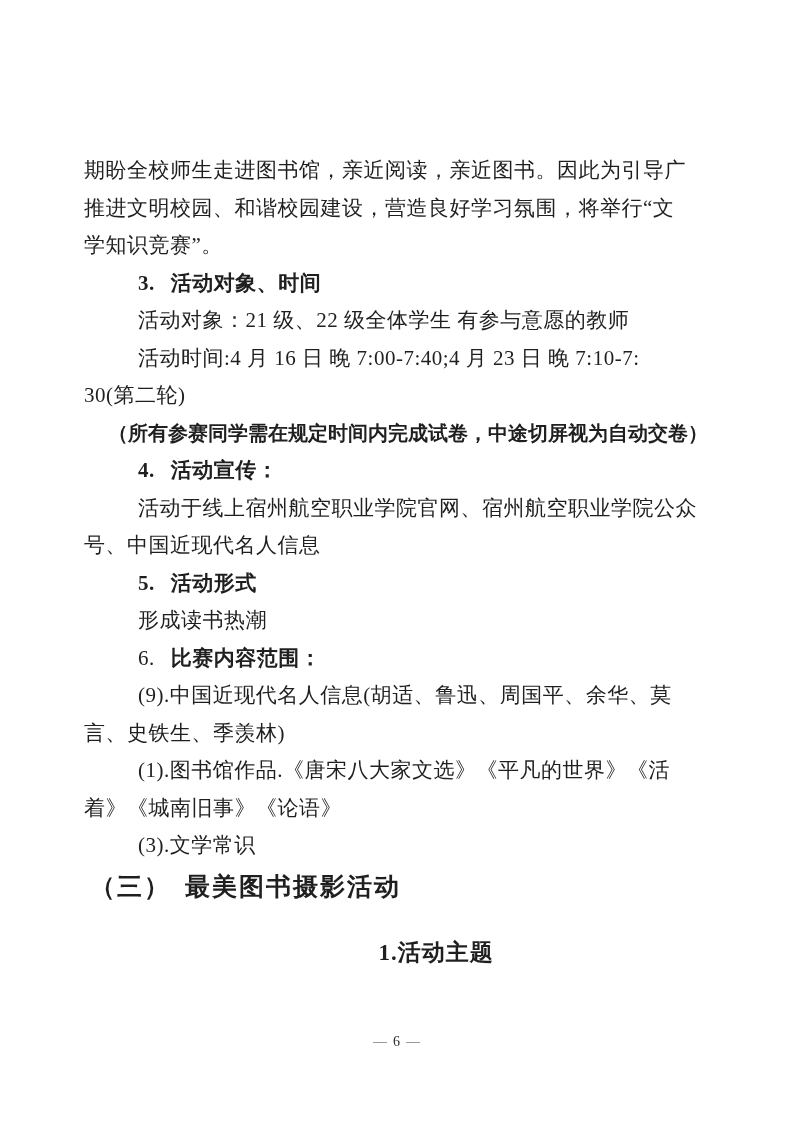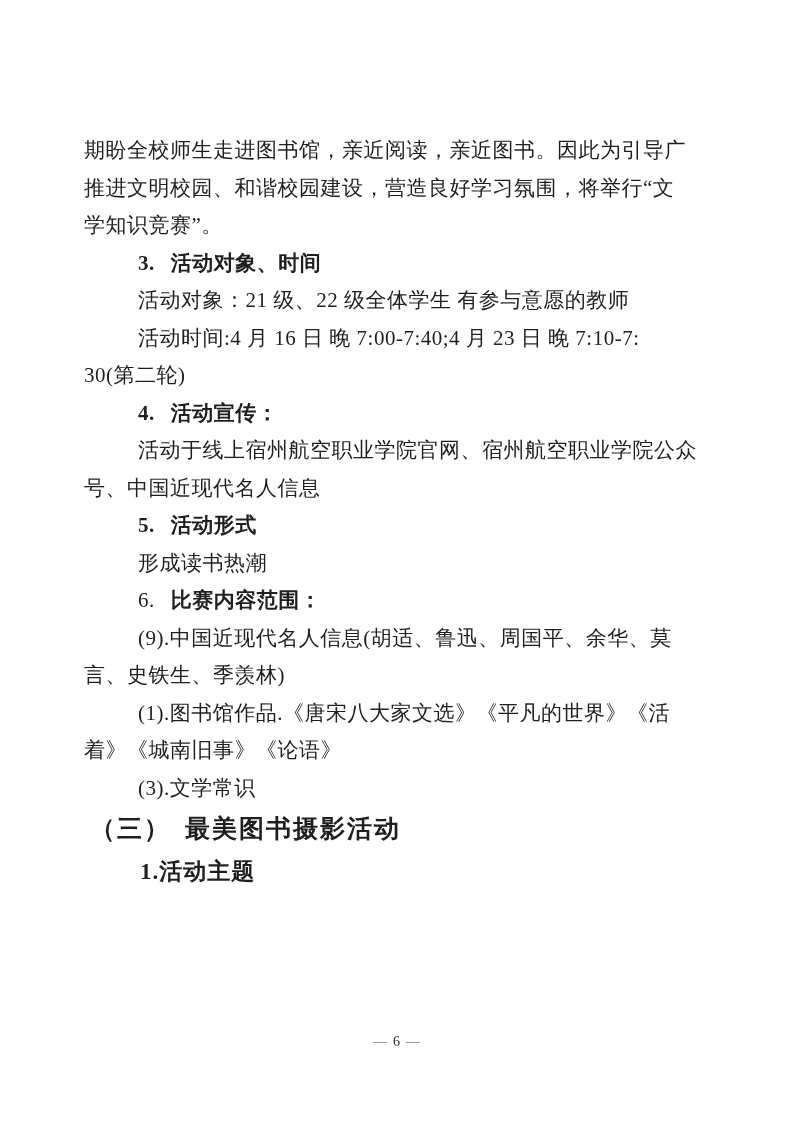--- a/index.html
+++ b/index.html
@@ -7,45 +7,45 @@
     position:relative;
     width:793px;height:1122px;
     margin:0 auto;
     background:#ffffff;
     font-family:"Liberation Serif","DejaVu Serif",serif;
     color:#1f1f1f;
     overflow:hidden;
   }
   .content{
     position:absolute;
-    left:84px;top:132px;width:648px;
+    left:84px;top:152px;width:648px;
   }
   .ln{
     height:37.5px;line-height:37.5px;
     font-size:21px;letter-spacing:0.5px;
     white-space:nowrap;
   }
   .ind{padding-left:54px;}
   .b{font-weight:bold;}
   .hnum{display:inline-block;margin-right:16px;}
   .note{
     font-weight:bold;font-size:20px;letter-spacing:0;
     padding-left:24px;
   }
   .sec{
     height:44px;line-height:44px;
     font-size:25px;font-weight:bold;letter-spacing:2px;
     white-space:nowrap;padding-left:6px;
   }
   .sec .secnum{display:inline-block;margin-right:14px;}
   .sub{
-    margin-top:1px;
+    margin-top:24px;
     height:40px;line-height:40px;
     font-size:23px;font-weight:bold;letter-spacing:1px;
-    white-space:nowrap;padding-left:56px;
+    white-space:nowrap;padding-left:56px;text-align:center;
   }
   .footer{
     position:absolute;
     left:0;right:0;top:1034px;
     text-align:center;
     font-size:14px;letter-spacing:0;
   }
   .footer .dash{color:#7a7a7a;}
   .footer .pagenum{color:#2a2a2a;margin:0 6px;}
 </style>
@@ -58,20 +58,21 @@
     <div class="ln">期盼全校师生走进图书馆，亲近阅读，亲近图书。因此为引导广</div>
     <div class="ln">推进文明校园、和谐校园建设，营造良好学习氛围，将举行“文</div>
     <div class="ln">学知识竞赛”。</div>
 
     <div class="ln ind b"><span class="hnum">3.</span><span>活动对象、时间</span></div>
 
     <div class="ln ind">活动对象：21 级、22 级全体学生 有参与意愿的教师</div>
     <div class="ln ind">活动时间:4 月 16 日 晚 7:00-7:40;4 月 23 日 晚 7:10-7:</div>
     <div class="ln">30(第二轮)</div>
 
+    <div class="ln note">（所有参赛同学需在规定时间内完成试卷，中途切屏视为自动交卷）</div>
 
     <div class="ln ind b"><span class="hnum">4.</span><span>活动宣传：</span></div>
 
     <div class="ln ind">活动于线上宿州航空职业学院官网、宿州航空职业学院公众</div>
     <div class="ln">号、中国近现代名人信息</div>
 
     <div class="ln ind b"><span class="hnum">5.</span><span>活动形式</span></div>
 
     <div class="ln ind">形成读书热潮</div>
 

